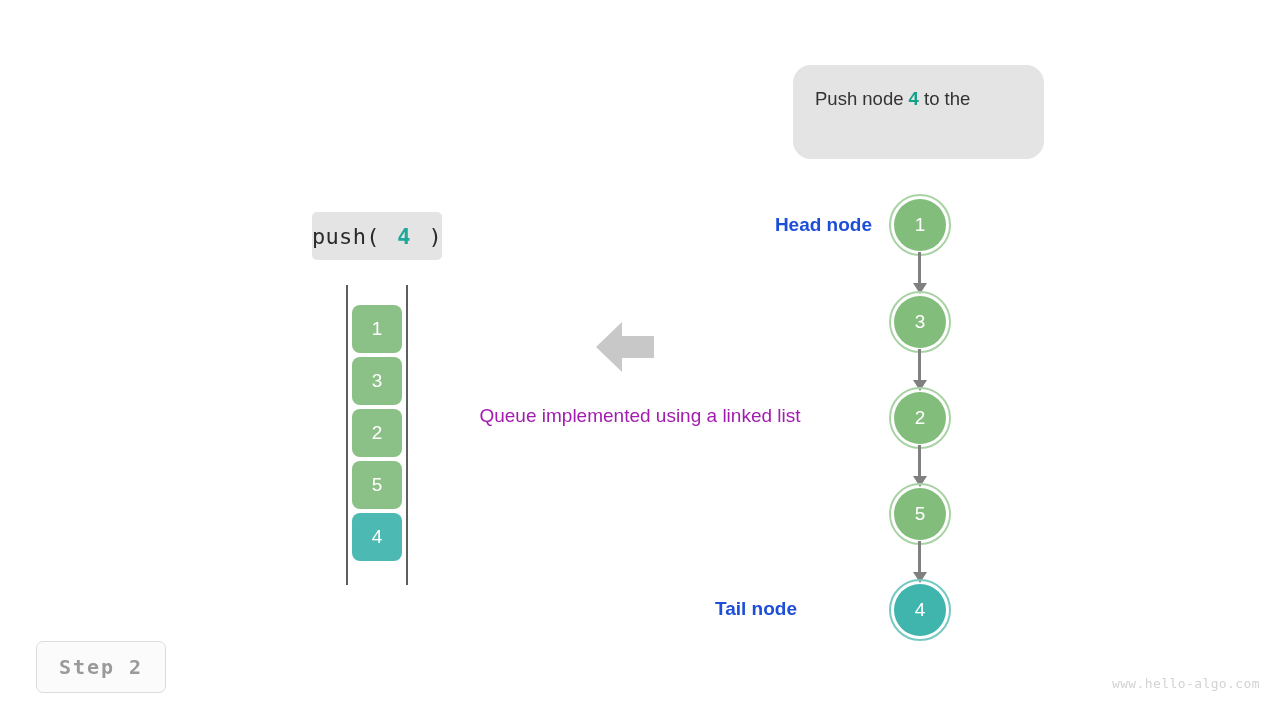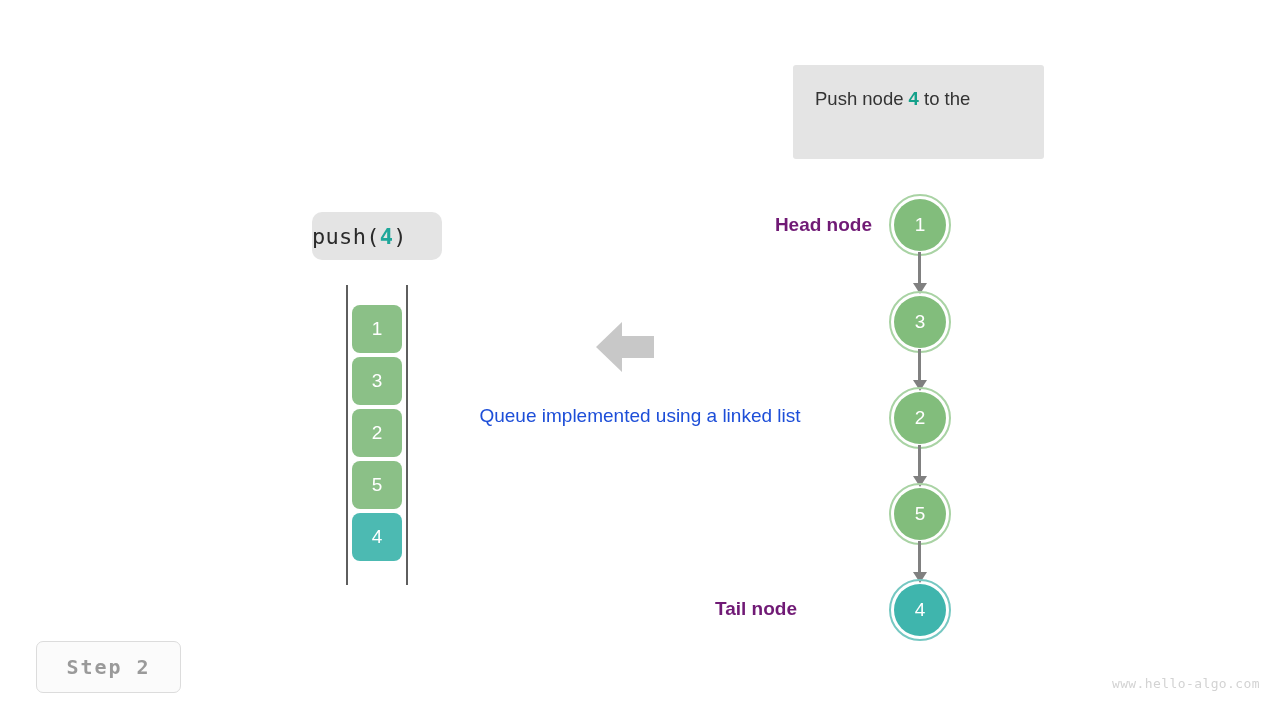--- a/index.html
+++ b/index.html
@@ -17,21 +17,21 @@
   }
 
   
   #callout {
     position: absolute;
     left: 793px;
     top: 65px;
     width: 251px;
     height: 94px;
     background: #e4e4e4;
-    border-radius: 3px;
+    border-radius: 18px;
     box-sizing: border-box;
     padding: 19px 22px 2px 22px;
   }
   #callout .line {
     font-size: 18.5px;
     color: #333333;
     line-height: 29px;
     white-space: nowrap;
   }
   #callout .hl {
@@ -40,24 +40,24 @@
   }
 
   
   #op-badge {
     position: absolute;
     left: 312px;
     top: 212px;
     width: 130px;
     height: 48px;
     background: #e4e4e4;
-    border-radius: 10px;
+    border-radius: 5px;
     display: flex;
     align-items: center;
-    justify-content: flex-start;
+    justify-content: space-between;
     font-family: "DejaVu Sans Mono", monospace;
     font-size: 22px;
     color: #2b2b2b;
     letter-spacing: 0.3px;
   }
   #op-badge .hl {
     color: #1fa79a;
     font-weight: bold;
   }
 
@@ -107,21 +107,21 @@
     width: 58px;
     height: 52px;
   }
   #caption {
     position: absolute;
     left: 437px;
     top: 405px;
     width: 406px;
     text-align: center;
     font-size: 19px;
-    color: #1d4ed8;
+    color: #a21caf;
     white-space: nowrap;
   }
   .node {
     position: absolute;
     left: 889px;
     width: 62px;
     height: 62px;
   }
   .node .ring {
     position: absolute;
@@ -164,33 +164,33 @@
     width: 0; height: 0;
     border-left: 7px solid transparent;
     border-right: 7px solid transparent;
     border-top: 11px solid #808080;
   }
 
   .side-label {
     position: absolute;
     font-size: 19px;
     font-weight: bold;
-    color: #701a75;
+    color: #1d4ed8;
     white-space: nowrap;
     text-align: right;
   }
   #label-head { left: 640px; top: 214px; width: 232px; }
   #label-tail { left: 640px; top: 598px; width: 232px; text-align: center; }
 
   
   #step-badge {
     position: absolute;
     left: 36px;
     top: 641px;
-    width: 145px;
+    width: 130px;
     height: 52px;
     background: #fbfbfb;
     border: 1px solid #dcdcdc;
     border-radius: 7px;
     display: flex;
     align-items: center;
     justify-content: center;
     font-family: "DejaVu Sans Mono", monospace;
     font-size: 20px;
     font-weight: bold;

